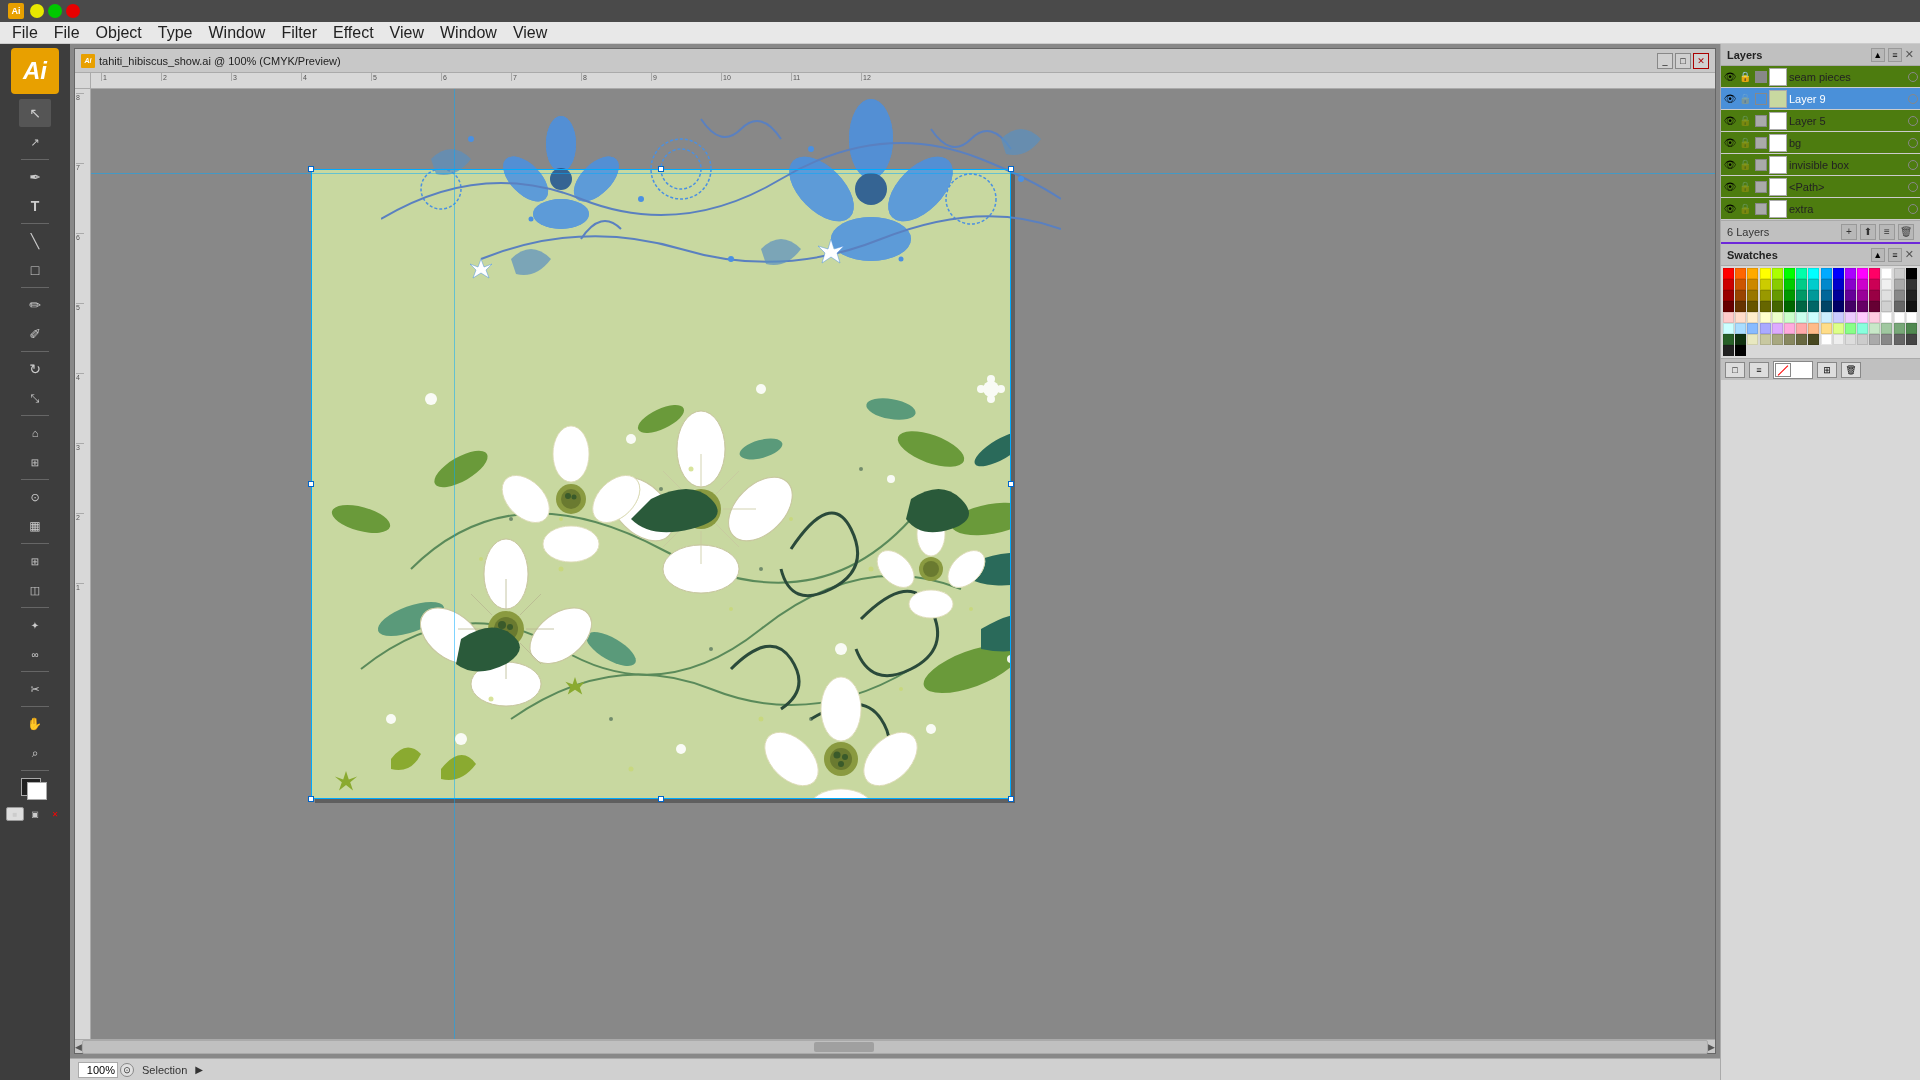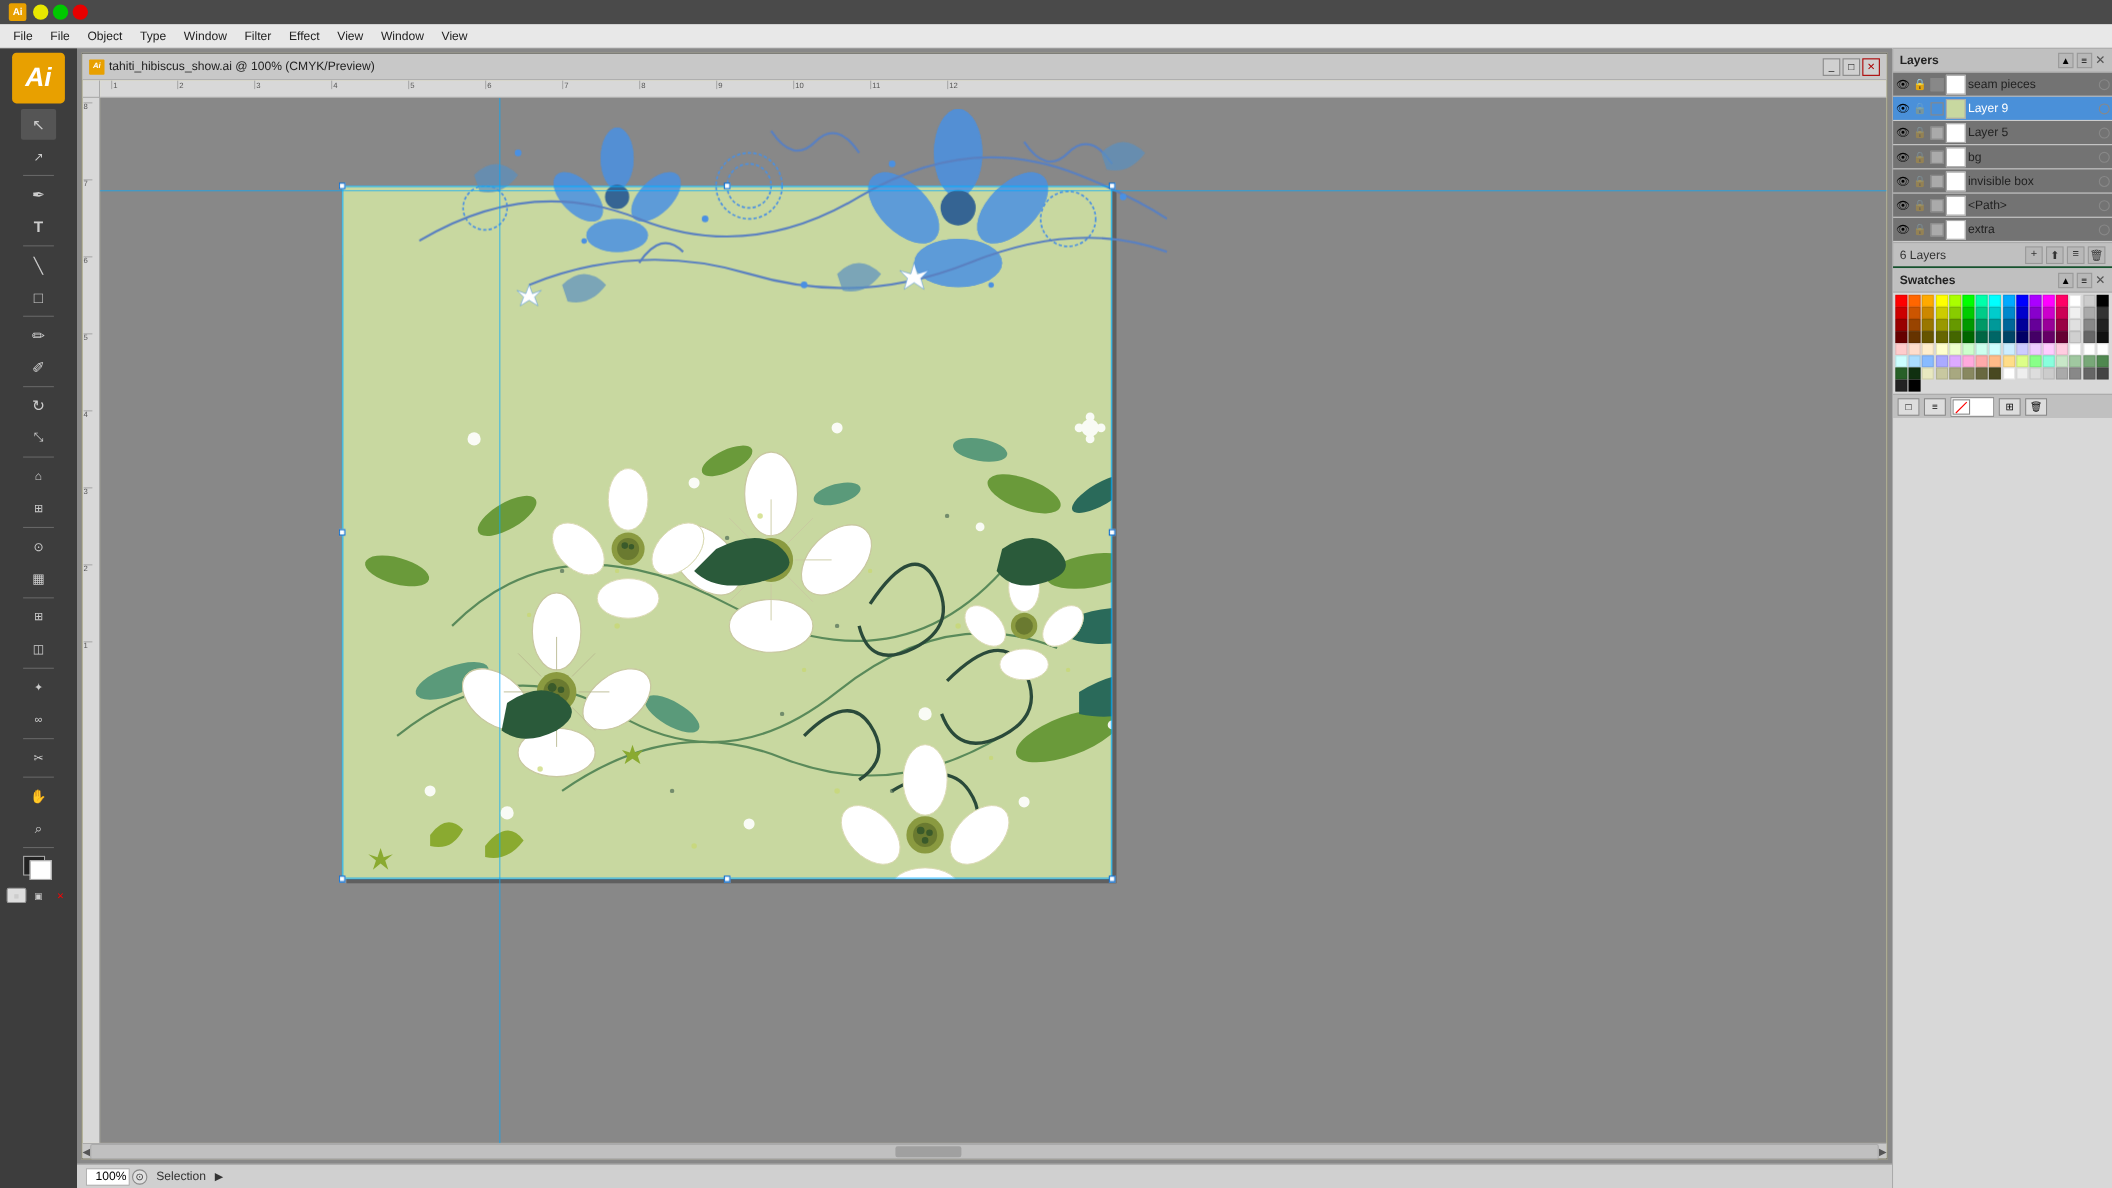--- a/index.html
+++ b/index.html
@@ -15,21 +15,21 @@
     #title-bar .title { flex: 1; }
     #title-bar .win-controls { display: flex; gap: 4px; }
     #title-bar .win-btn { width: 14px; height: 14px; border-radius: 50%; border: none; cursor: pointer; }
 
     
     #menu-bar {
       width: 100%; height: 22px; background: #e8e8e8;
       display: flex; align-items: center; padding: 0 4px;
       border-bottom: 1px solid #ccc;
     }
-    .menu-item { padding: 2px 8px; cursor: pointer; font-size: 11px; color: #222; }
+    .menu-item { padding: 2px 8px; cursor: pointer; font-size: 16px; color: #222; }
 
     
     #main-layout {
       display: flex; width: 100%; height: calc(1080px - 44px);
     }
 
     
     #left-toolbar {
       width: 70px; background: #3d3d3d;
       display: flex; flex-direction: column; align-items: center;
@@ -49,21 +49,21 @@
     .tool-btn.active { background: #555; }
     .tool-separator { width: 28px; height: 1px; background: #666; margin: 2px 0; }
 
     
     #doc-area {
       flex: 1; display: flex; flex-direction: column; background: #888; overflow: hidden;
     }
 
     
     #doc-window {
-      flex: 1; margin: 4px; background: #fef9c3; border: 1px solid #666;
+      flex: 1; margin: 4px; background: #a3a3a3; border: 1px solid #666;
       display: flex; flex-direction: column; position: relative;
     }
     #doc-titlebar {
       height: 24px; background: #c8c8c8; border-bottom: 1px solid #aaa;
       display: flex; align-items: center; padding: 0 6px; gap: 4px;
     }
     #doc-titlebar .doc-icon { width: 14px; height: 14px; background: #e8a000; border-radius: 1px; display: flex; align-items: center; justify-content: center; color: white; font-size: 7px; font-weight: bold; font-style: italic; }
     #doc-titlebar .doc-title { flex: 1; font-size: 11px; color: #222; }
     #doc-titlebar .doc-btns { display: flex; gap: 2px; }
     #doc-titlebar .doc-btn { width: 16px; height: 16px; border: 1px solid #888; background: #d0d0d0; display: flex; align-items: center; justify-content: center; font-size: 9px; cursor: pointer; }
@@ -119,21 +119,21 @@
     .nav-arrow { cursor: pointer; font-size: 9px; color: #555; }
 
     
     #right-panels {
       width: 200px; background: #d0d0d0; flex-shrink: 0;
       display: flex; flex-direction: column; border-left: 1px solid #aaa;
     }
 
     
     #layers-panel {
-      background: #737373; border-bottom: 2px solid #14532d;
+      background: #4d7c0f; border-bottom: 2px solid #6d28d9;
     }
     .panel-header {
       height: 22px; background: #c0c0c0; display: flex; align-items: center;
       padding: 0 6px; border-bottom: 1px solid #aaa; justify-content: space-between;
     }
     .panel-title { font-size: 11px; font-weight: bold; color: #222; }
     .panel-close { cursor: pointer; font-size: 11px; color: #555; }
     .panel-controls { display: flex; gap: 3px; }
     .panel-ctrl-btn { width: 14px; height: 14px; background: #b8b8b8; border: 1px solid #999; font-size: 9px; display: flex; align-items: center; justify-content: center; cursor: pointer; }
 

